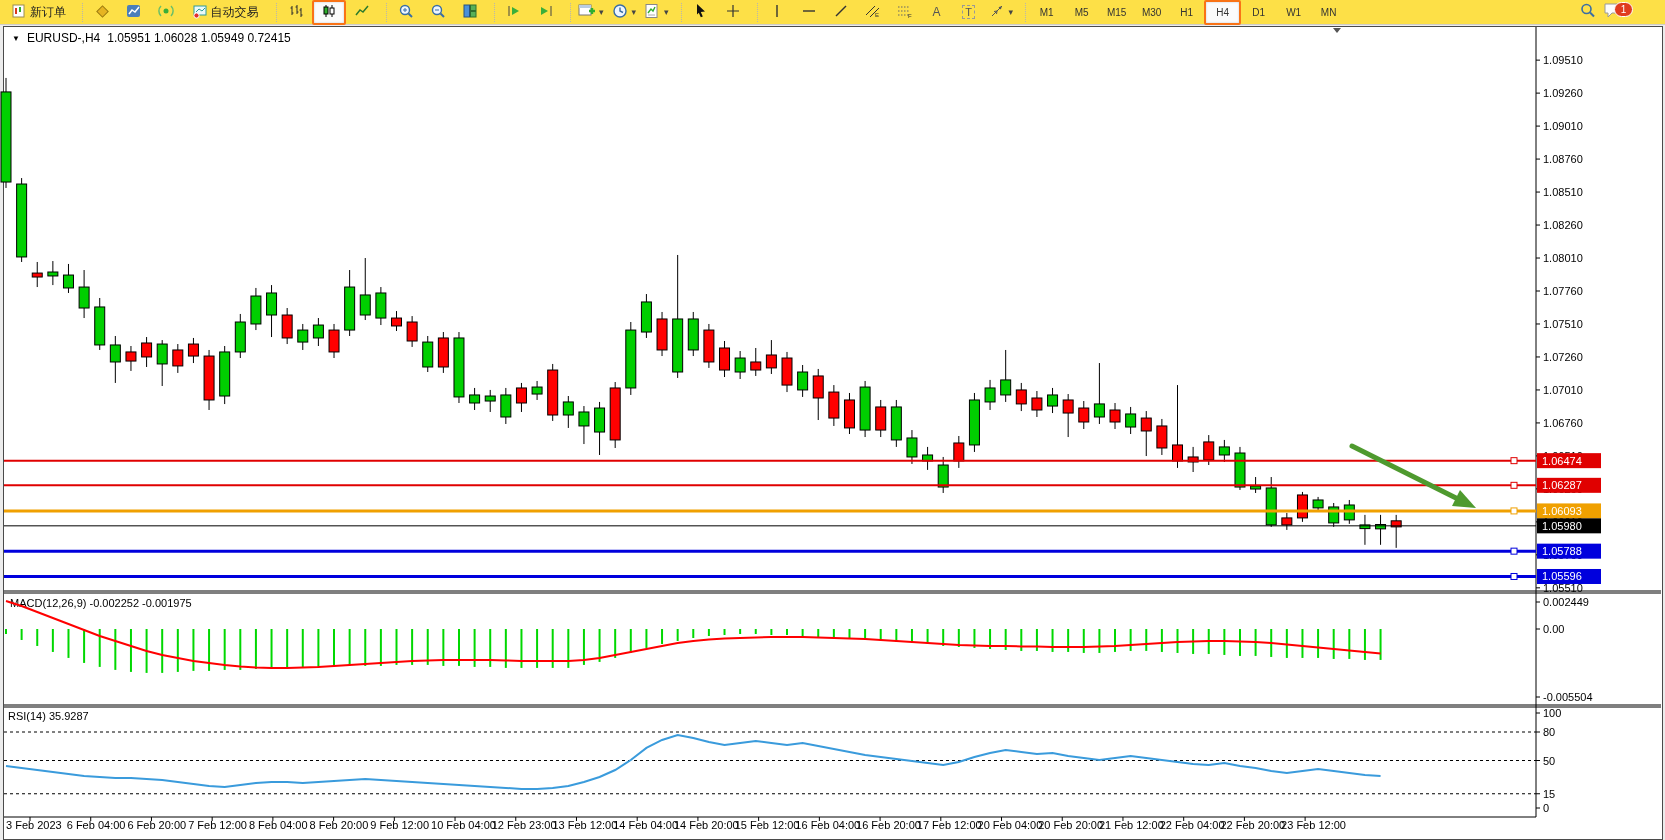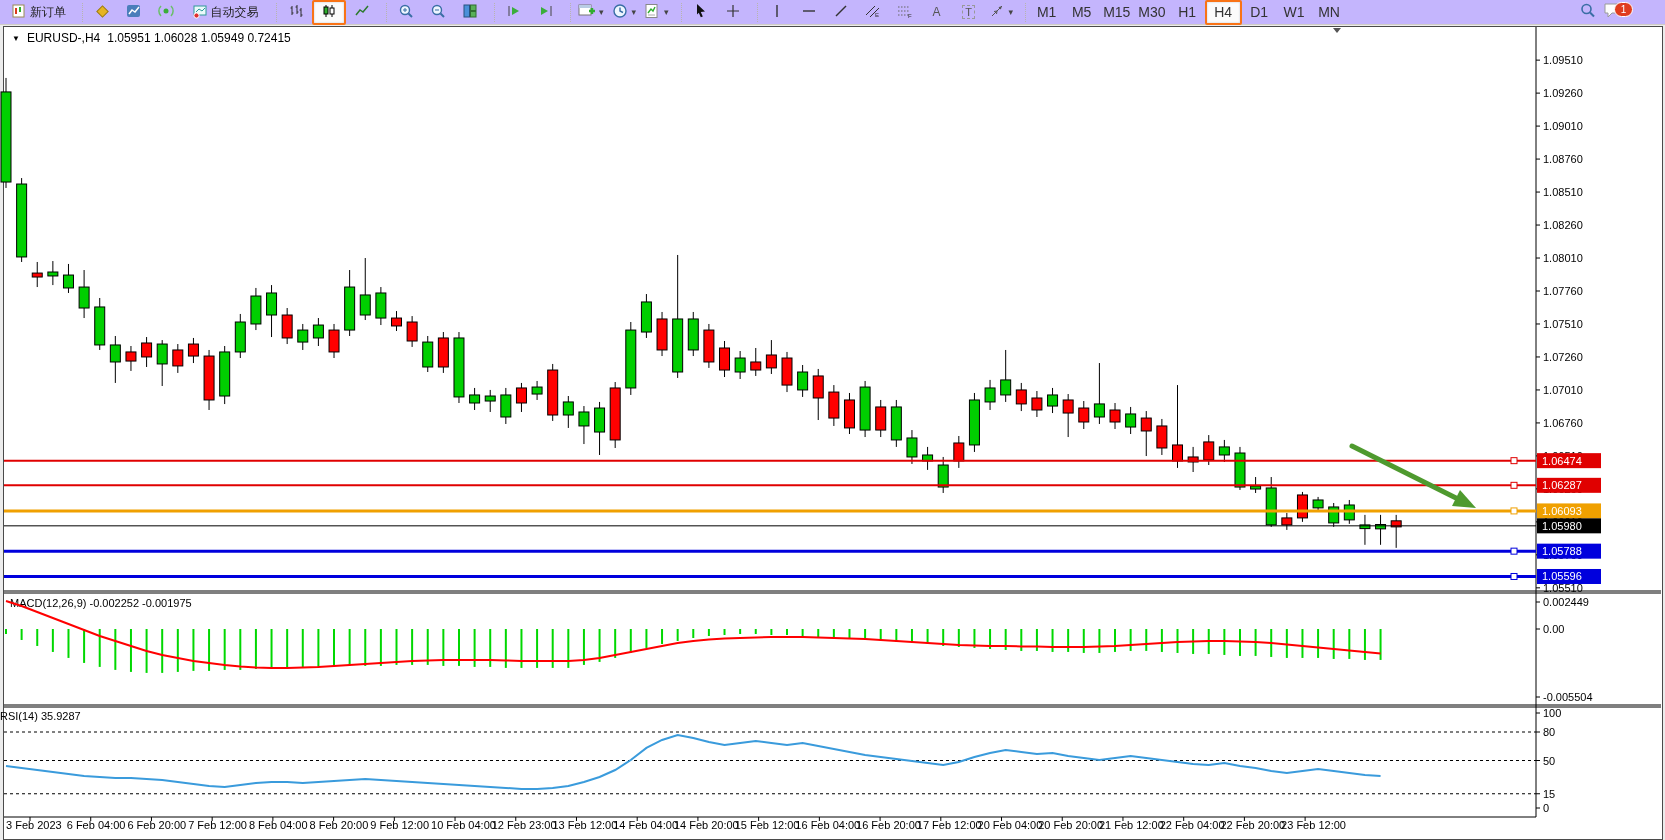--- a/index.html
+++ b/index.html
@@ -1,41 +1,41 @@
 <!DOCTYPE html>
 <html><head>
 <meta charset="utf-8">
 <style>
   html,body{margin:0;padding:0;}
   body{width:1665px;height:840px;position:relative;background:#ececec;
        font-family:"Liberation Sans",sans-serif;overflow:hidden;}
   
-  .toolbar{position:absolute;left:0;top:0;width:1665px;height:25px;background:#c4b5fd;
+  .toolbar{position:absolute;left:0;top:0;width:1665px;height:25px;background:#fde047;
            border-bottom:1px solid #cfccc6;display:flex;align-items:center;padding-left:4px;box-sizing:border-box;}
   .tb-btn{height:21px;min-width:24px;display:flex;align-items:center;justify-content:center;
           gap:3px;padding:0 3px;border:1px solid transparent;border-radius:2px;color:#222;font-size:12px;}
   .tb-btn.active{border:2px solid #f97316;background:#fbfbfb;box-shadow:inset 0 0 2px #b9c2cc;}
   .tb-sep{width:7px;height:19px;border-right:1px dotted #b8b5af;margin:0 3px 0 1px;}
   .tb-spacer{flex:1;}
-  .tf-btn{font-size:14px;color:#333;min-width:27px;}
+  .tf-btn{font-size:10px;color:#333;min-width:27px;}
   .lbl{white-space:nowrap;}
   .caret{font-size:9px;color:#444;margin-left:1px;}
   .badge{position:absolute;top:1px;right:4px;background:#e03c1e;color:#fff;border-radius:8px;
          min-width:13px;height:13px;font-size:10px;display:flex;align-items:center;justify-content:center;
          border:1px solid #fff;padding:0 2px;}
   .chat-wrap{position:relative;width:34px;height:22px;display:flex;align-items:center;}
   
   .chart-frame{position:absolute;left:3px;top:26px;width:1658px;height:812px;background:#fff;
                border:1px solid #4a4a4a;box-sizing:content-box;}
   #plot{position:absolute;left:0;top:0;width:1665px;height:840px;pointer-events:none;}
   .chart-title{position:absolute;left:12px;top:31px;font-size:12px;color:#000;display:flex;gap:7px;align-items:center;}
   .chart-title .dd{font-size:8px;color:#000;}
   .ind-label{position:absolute;font-size:11px;color:#000;}
   #macd-label{left:10px;top:597px;}
-  #rsi-label{left:0;top:710px;}
+  #rsi-label{left:8px;top:710px;}
   svg text{font-family:"Liberation Sans",sans-serif;}
 </style>
 </head>
 <body>
 
 <div class="toolbar">
   <div class="tb-btn" style="min-width:62px">
     <span>
       <svg width="15" height="15">
           <rect x="1" y="2" width="11" height="12" fill="#fff" stroke="#998c55"></rect>

